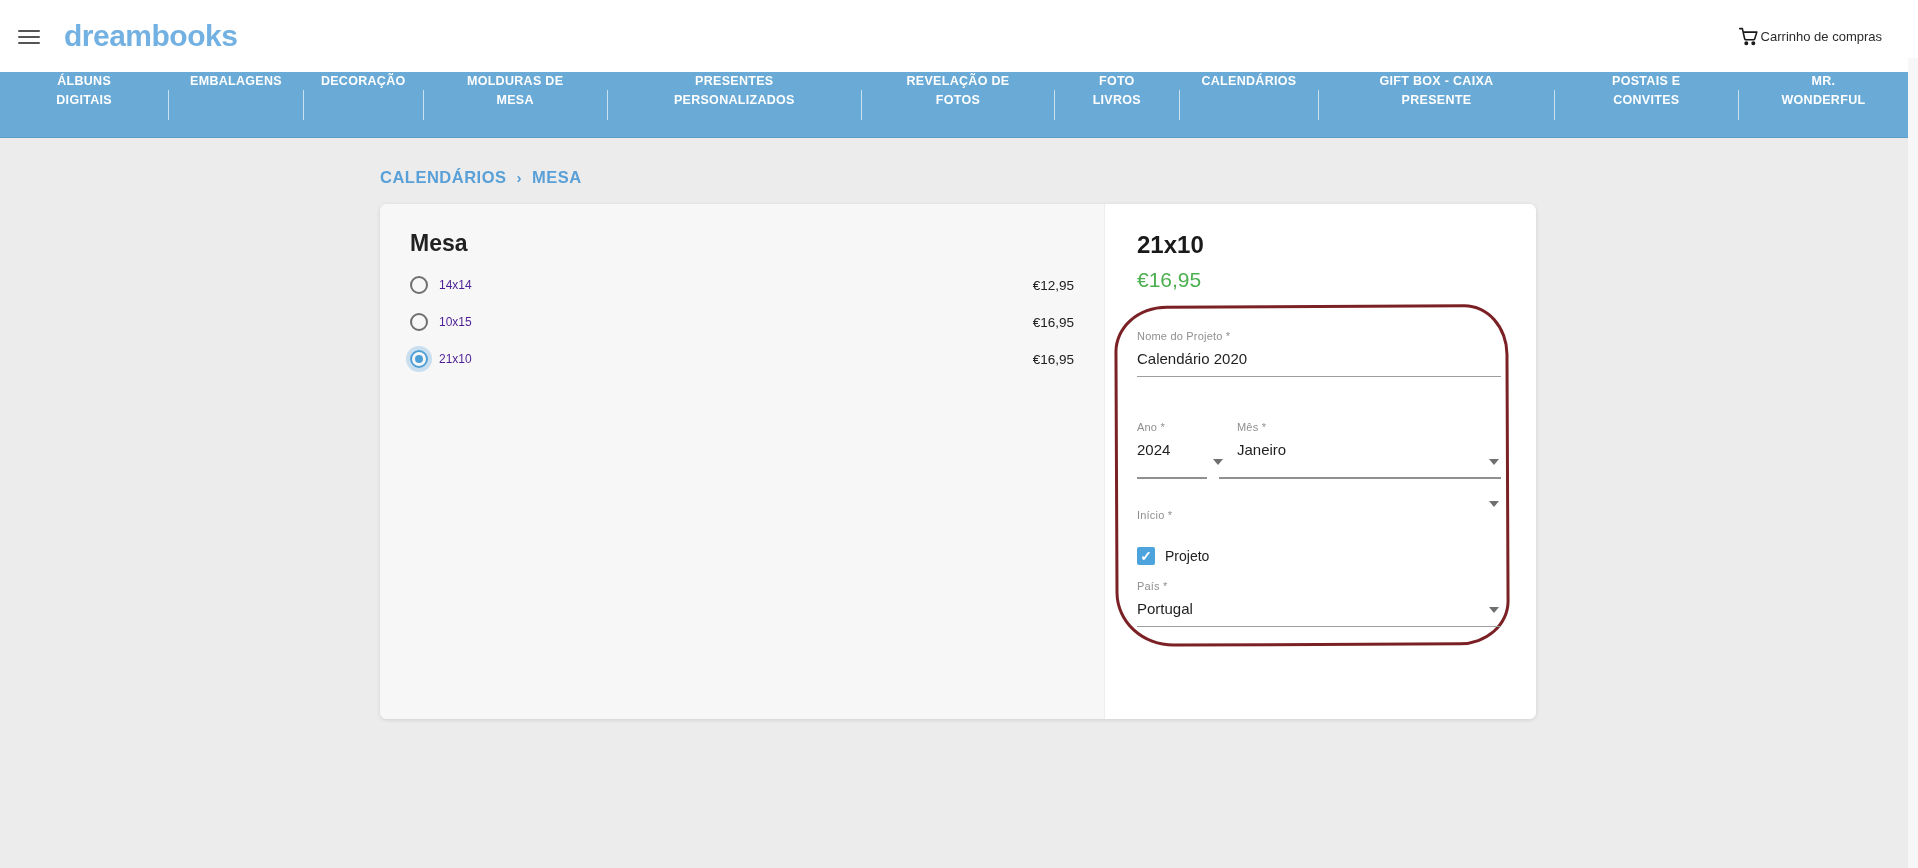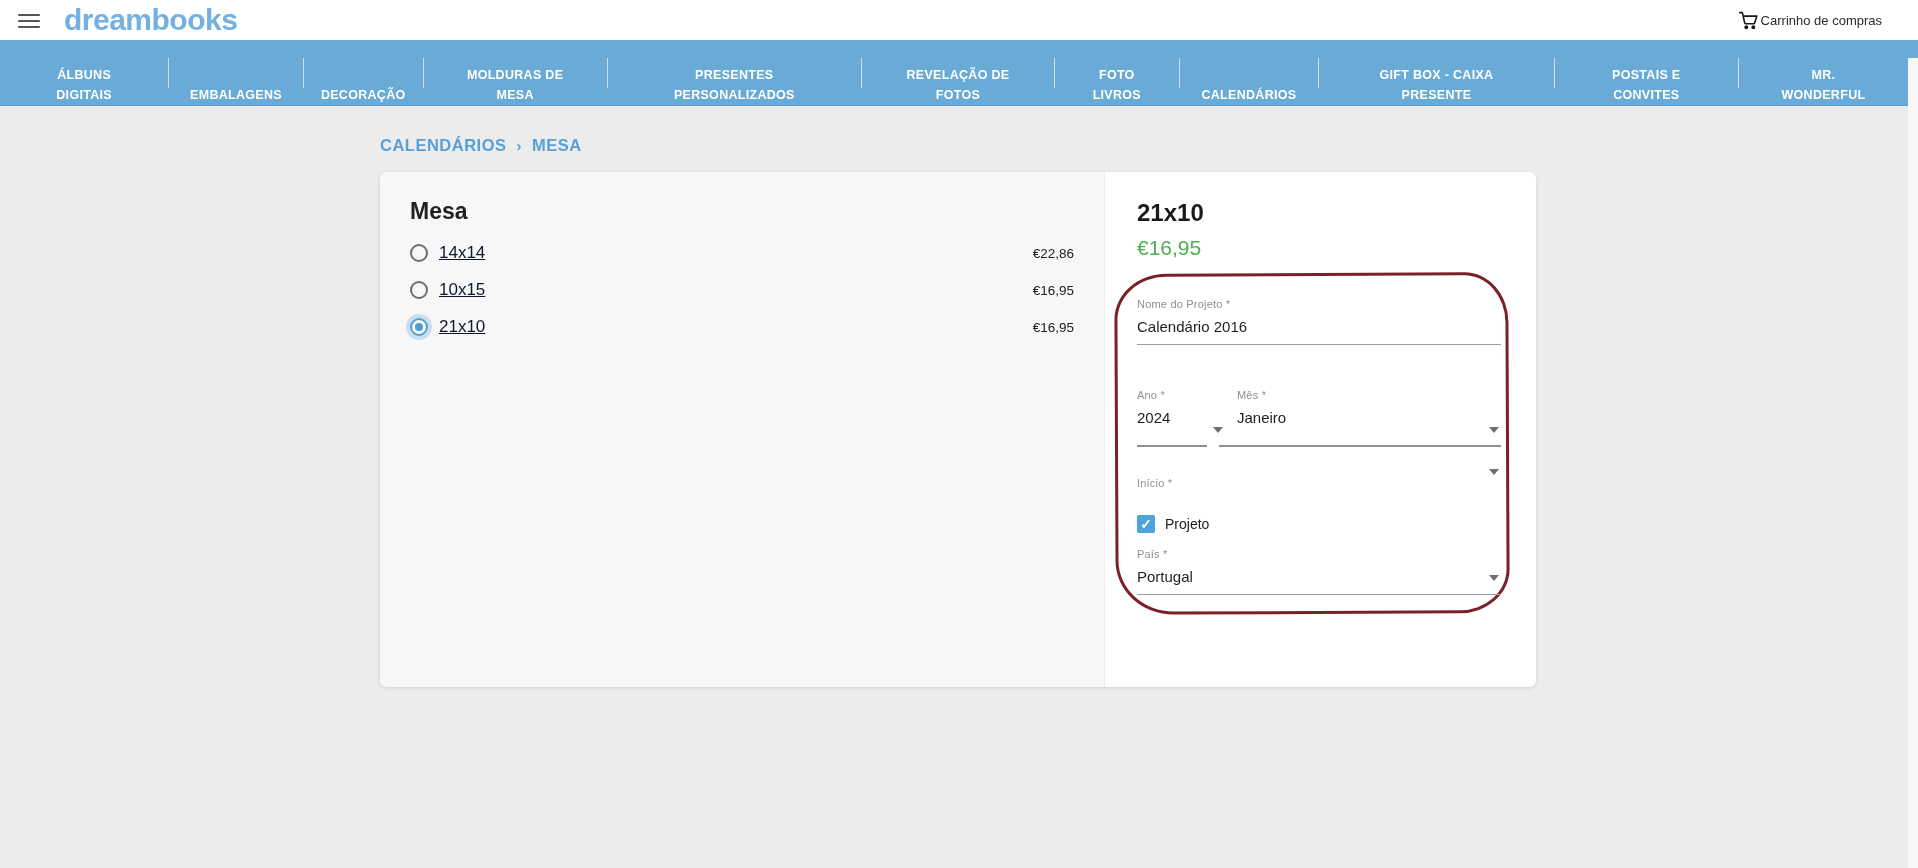--- a/index.html
+++ b/index.html
@@ -5,41 +5,41 @@
   * { margin:0; padding:0; box-sizing:border-box; }
   html,body { width:1918px; height:868px; overflow:hidden; }
   body {
     font-family:"Liberation Sans", sans-serif;
     background:#ececec;
     position:relative;
   }
 
   
   .header {
-    height:40px; background:#ffffff;
+    height:72px; background:#ffffff;
     display:flex; align-items:center;
     padding:0 24px 0 18px;
     position:relative; z-index:2;
   }
   .hamburger { width:22px; cursor:pointer; margin-top:2px; }
   .hamburger .bar { height:2px; background:#555; margin:4px 0; border-radius:1px; }
   .logo {
     margin-left:24px;
     font-size:30px; font-weight:600; letter-spacing:-0.5px;
     color:#72b1e2; cursor:pointer;
   }
   .header-spacer { flex:1; }
   .cart { display:flex; align-items:center; gap:2px; cursor:pointer; margin-right:12px; }
   .cart svg { display:block; }
   .cart-label { font-size:13px; color:#2b2b2b; }
 
   
   .nav {
     height:66px; background:#69aad6; border-bottom:1px solid #5c9cc9;
-    display:flex; align-items:flex-end;
+    display:flex; align-items:flex-start;
     padding-right:10px;
   }
   .nav-item {
     display:flex; align-items:center; justify-content:center;
     text-align:center; cursor:pointer; position:relative;
   }
   .nav-item span {
     color:#ffffff; font-size:12.5px; font-weight:bold;
     letter-spacing:.3px; line-height:1.55; text-transform:uppercase;
   }
@@ -97,21 +97,21 @@
     border:2px solid #6f6f6f; background:transparent; position:relative; flex:none;
   }
   .radio.checked {
     border-color:#4d9fd6;
     box-shadow:0 0 0 4px rgba(116,178,224,.35);
   }
   .radio.checked::after {
     content:""; position:absolute; left:3px; top:3px;
     width:8px; height:8px; border-radius:50%; background:#4d9fd6;
   }
-  .format-label { font-size:17px; color:#0f172a;text-decoration:underline; }
+  .format-label { font-size:12px; color:#4c1d95; }
   .format-price { font-size:13.5px; color:#212121; }
 
   
   .card-right {
     width:432px; background:#ffffff; position:relative;
     padding:27px 35px 0 32px;
     border-left:1px solid #eeeeee;
   }
   .config-format { font-size:24px; font-weight:bold; color:#1a1a1a; }
   .config-price { margin-top:9px; font-size:21px; color:#4caf50; }
@@ -235,21 +235,21 @@
 <div class="card">
 
   <div class="card-left">
     <div class="product-title">Mesa</div>
 
     <div class="format-row">
       <div class="format-choice">
         <span class="radio"></span>
         <span class="format-label">14x14</span>
       </div>
-      <span class="format-price">€22,86</span>
+      <span class="format-price">€12,95</span>
     </div>
 
     <div class="format-row">
       <div class="format-choice">
         <span class="radio"></span>
         <span class="format-label">10x15</span>
       </div>
       <span class="format-price">€16,95</span>
     </div>
 
@@ -265,21 +265,21 @@
   <div class="card-right">
     <div class="annotation"></div>
 
     <div class="config-format">21x10</div>
     <div class="config-price">€16,95</div>
 
     <div class="config-form">
 
       <div class="fld">
         <div class="fld-label">Nome do Projeto *</div>
-        <div class="fld-value underline-thin">Calendário 2016</div>
+        <div class="fld-value underline-thin">Calendário 2020</div>
       </div>
 
       <div class="row2">
         <div class="col-year select-field">
           <div class="fld-label">Ano *</div>
           <div class="fld-value underline">2024</div>
           <span class="caret" style="right:-16px;"></span>
         </div>
         <div class="col-month select-field">
           <div class="fld-label" style="margin-left:18px;">Mês *</div>

